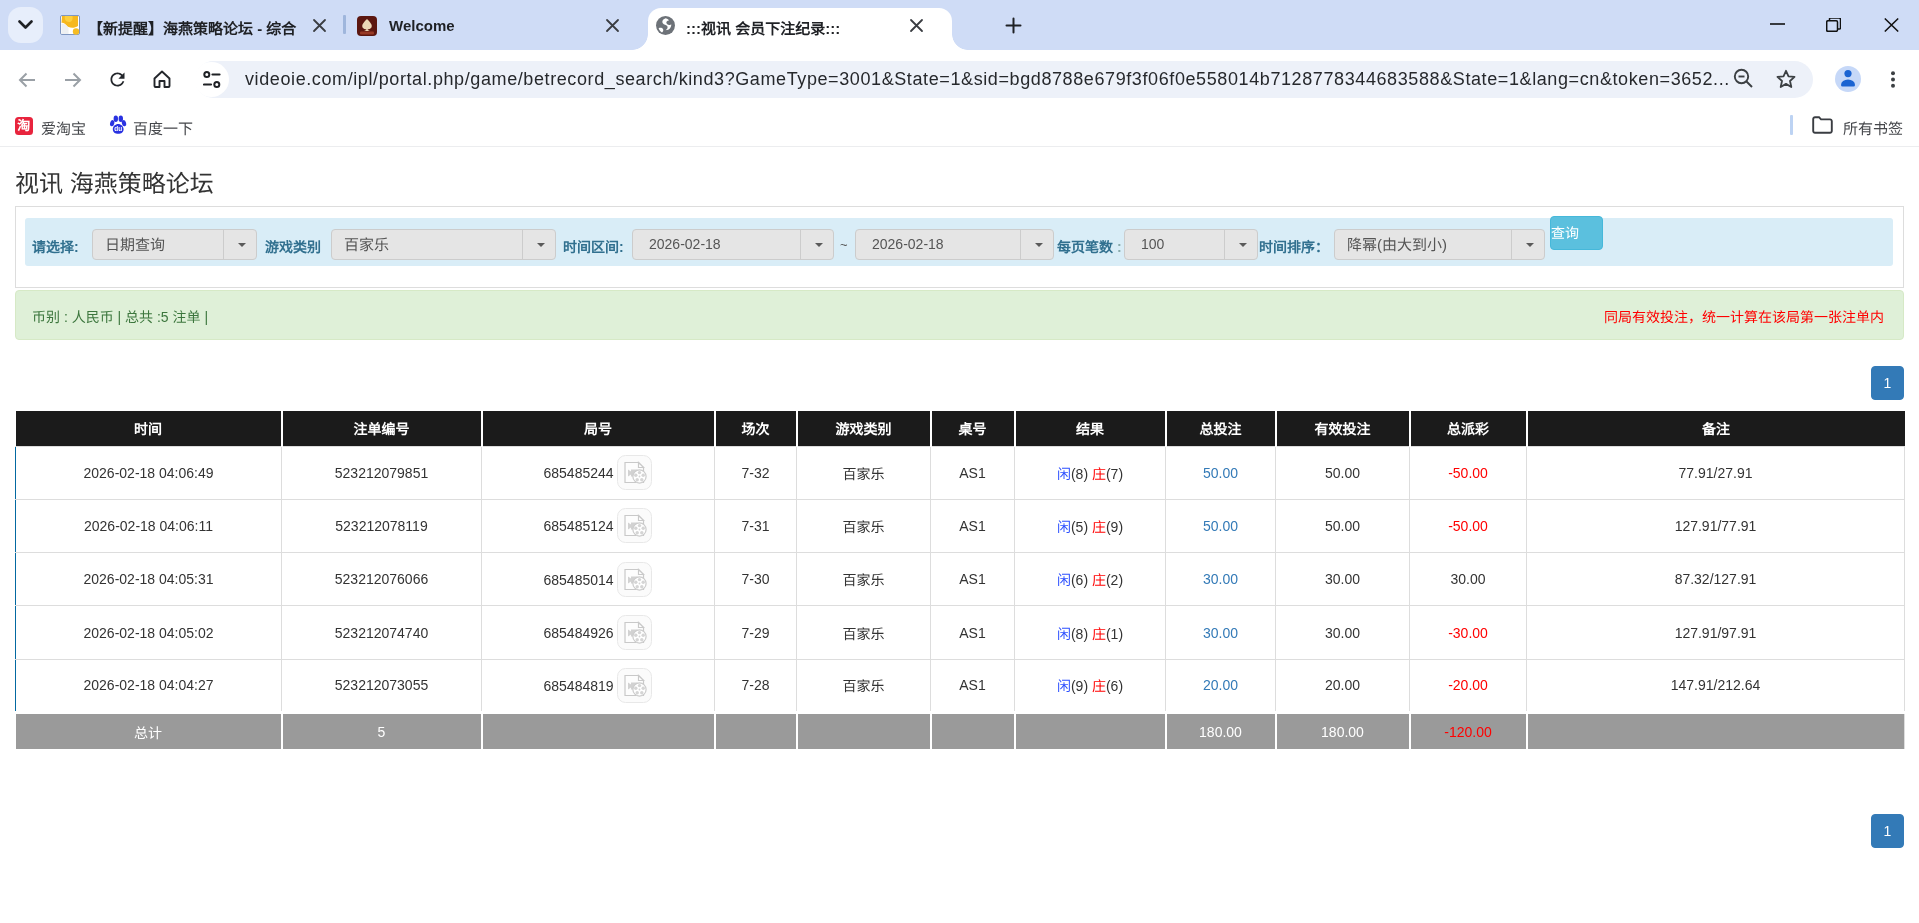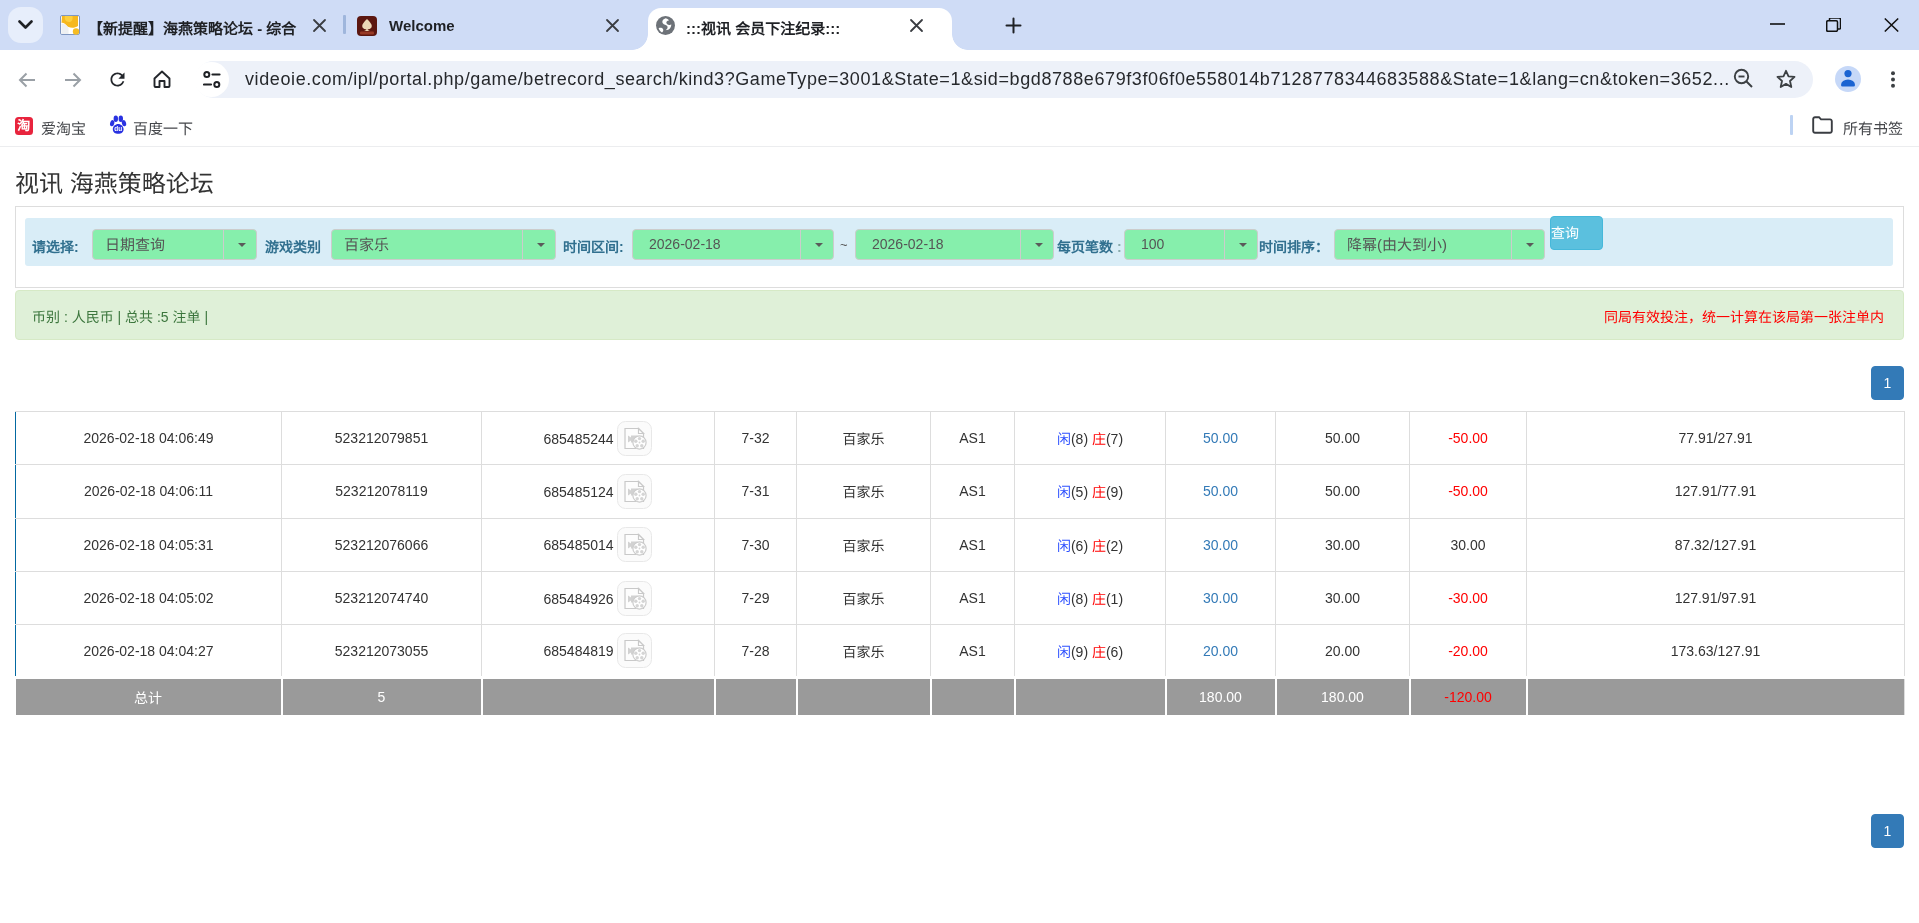--- a/index.html
+++ b/index.html
@@ -10,21 +10,21 @@
   #tabstrip { position:absolute; left:0; top:0; width:1919px; height:50px; background:#cfdcf6; }
   #toolbar { position:absolute; left:0; top:50px; width:1919px; height:54px; background:#fff; border-radius:14px 14px 0 0; }
   #bookbar { position:absolute; left:0; top:104px; width:1919px; height:43px; background:#fff; }
   .tabtxt { font-size:15px; color:#1f2125; white-space:nowrap; overflow:hidden;font-weight:bold; }
   #activetab { position:absolute; left:648px; top:8px; width:304px; height:42px; background:#fff; border-radius:13px 13px 0 0; }
   .foot { position:absolute; top:34px; width:16px; height:16px; }
   #footL { left:632px; background:radial-gradient(circle 16px at 0 0, rgba(0,0,0,0) 0, rgba(0,0,0,0) 15.5px, #fff 16.2px); }
   #footR { left:952px; background:radial-gradient(circle 16px at 100% 0, rgba(0,0,0,0) 0, rgba(0,0,0,0) 15.5px, #fff 16.2px); }
   
   .lbl { font-weight:bold; font-size:14px; color:#31708f; }
-  .sel { position:absolute; top:228.5px; height:31px; background:#86efac; border:1px solid #ccc; border-radius:4px; }
+  .sel { position:absolute; top:228.5px; height:31px; background:#e5e5e5; border:1px solid #ccc; border-radius:4px; }
   .sel .tx { position:absolute; left:12px; top:0; line-height:29px; font-size:15px; color:#555; white-space:nowrap; }
   .sel .tx.num { font-size:14px; left:16px; }
   .sel .sep { position:absolute; top:0; bottom:0; width:1px; background:#ccc; }
   .sel .car { position:absolute; top:13px; right:10px; width:0; height:0; border-left:4px solid transparent; border-right:4px solid transparent; border-top:4.5px solid #5a5a5a; }
   table.rec { position:absolute; left:15px; top:411px; width:1889px; border-collapse:collapse; table-layout:fixed; font-size:14px; color:#333; }
   table.rec th { background:#1b1b1b; color:#fff; font-weight:bold; height:35px; border-left:2px solid #fff; text-align:center; padding:0; font-size:14px; }
   table.rec th:first-child { border-left:none; }
   table.rec td { height:53.3px; text-align:center; border:1px solid #ddd; background:#fff; padding:0; }
   table.rec td:first-child { border-left:1px solid #0369a1; }
   table.rec tr.sum td { background:#9a9a9a; color:#fff; height:37px; border-left:2px solid #fff; border-top:1px solid #ddd; border-bottom:none; }
@@ -241,20 +241,33 @@
       <col style="width:82px">
       <col style="width:134px">
       <col style="width:84px">
       <col style="width:151px">
       <col style="width:110px">
       <col style="width:134px">
       <col style="width:117px">
       <col style="width:378px">
   </colgroup>
   <tbody>
+      <tr>
+        <th>时间</th>
+        <th>注单编号</th>
+        <th>局号</th>
+        <th>场次</th>
+        <th>游戏类别</th>
+        <th>桌号</th>
+        <th>结果</th>
+        <th>总投注</th>
+        <th>有效投注</th>
+        <th>总派彩</th>
+        <th>备注</th>
+      </tr>
   <tr>
     <td>2026-02-18 04:06:49</td>
         <td>523212079851</td>
     <td><span style="vertical-align:middle;">685485244&nbsp;</span><svg width="35" height="35" style="vertical-align:middle">
             <use href="#movie"></use>
           </svg></td>
     <td>7-32</td>
         <td>百家乐</td>
         <td>AS1</td>
     <td><span style="color:#2e51ff;">闲</span>(8) <span class="red">庄</span>(7)</td>
@@ -314,21 +327,21 @@
     <td><span style="vertical-align:middle;">685484819&nbsp;</span><svg width="35" height="35" style="vertical-align:middle">
             <use href="#movie"></use>
           </svg></td>
     <td>7-28</td>
         <td>百家乐</td>
         <td>AS1</td>
     <td><span style="color:#2e51ff;">闲</span>(9) <span class="red">庄</span>(6)</td>
     <td class="blue">20.00</td>
         <td>20.00</td>
         <td class="red">-20.00</td>
-        <td>173.63/127.91</td>
+        <td>147.91/212.64</td>
   </tr>
   <tr class="sum sum2">
         <td>总计</td>
         <td>5</td>
         <td></td>
         <td></td>
         <td></td>
         <td></td>
         <td></td>
         <td>180.00</td>

